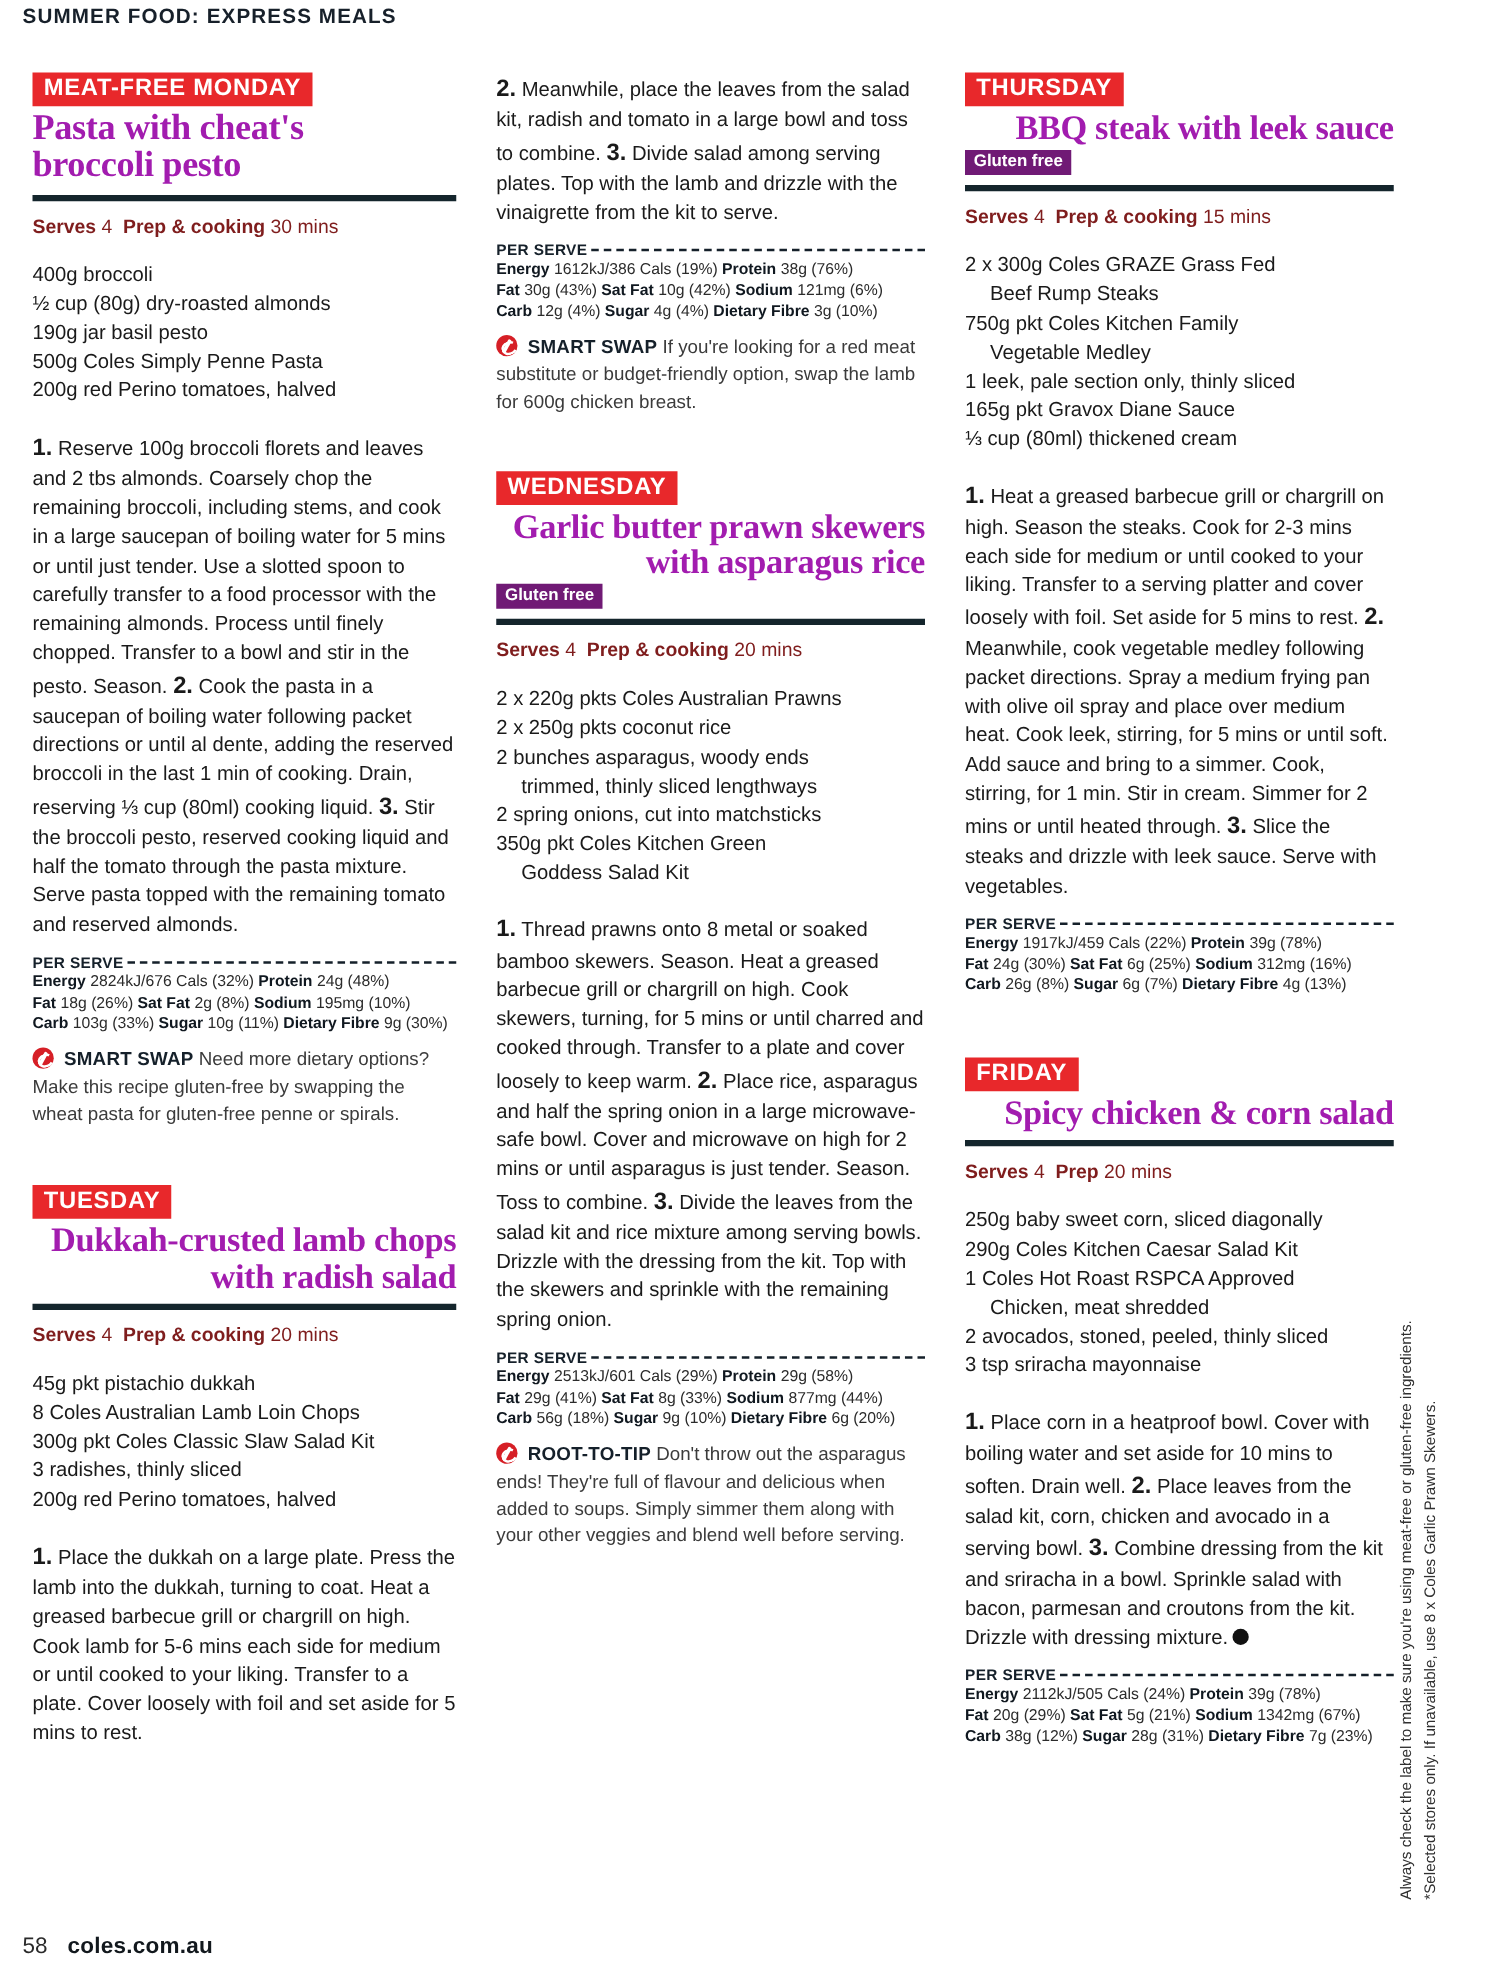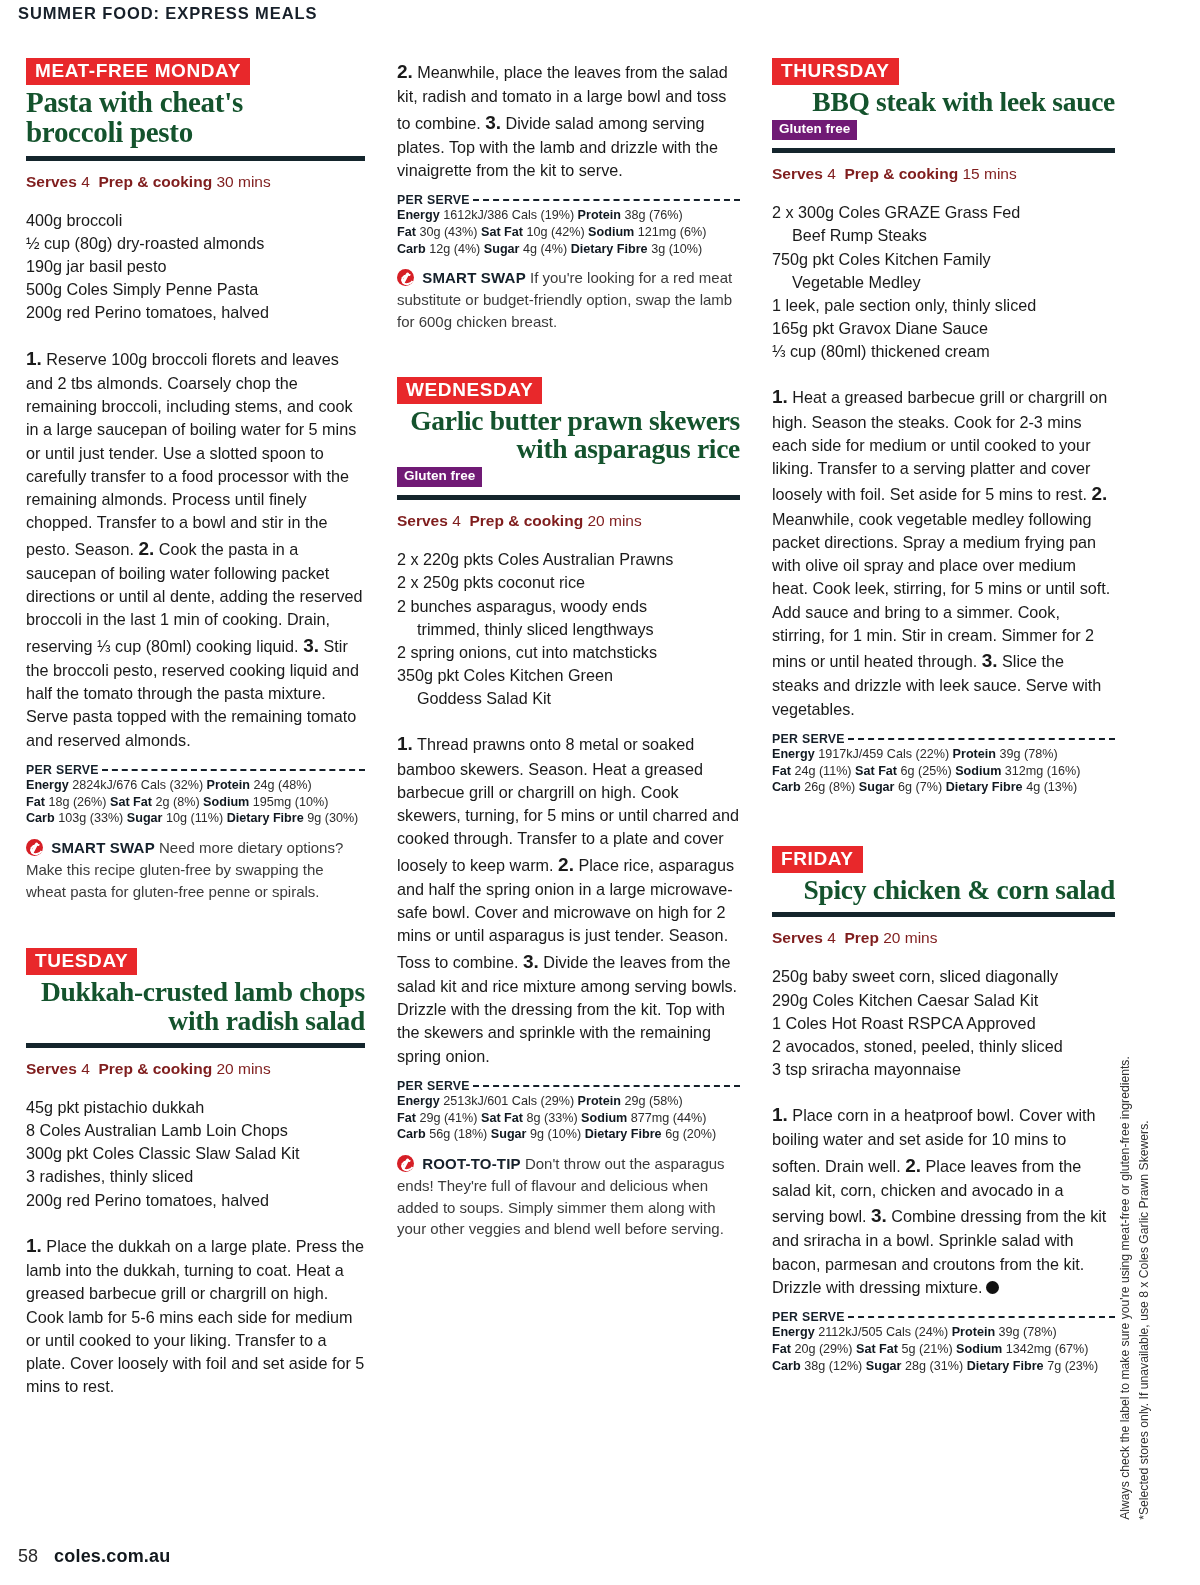--- a/index.html
+++ b/index.html
@@ -56,21 +56,21 @@
     line-height: 1.05;
     margin-bottom: 2px;
   }
 
   .recipe-title {
     font-family: "Liberation Serif", serif;
     font-weight: bold;
     font-size: 29px;
     line-height: 1.03;
     letter-spacing: -0.3px;
-    color: #14532d;
+    color: #a21caf;
     margin: 1px 0 2px 0;
   }
   .recipe-title--wide { font-size: 27.5px; text-align: right; }
 
   .gf-badge {
     display: inline-block;
     background: #701a75;
     color: #ffffff;
     font-size: 13.5px;
     font-weight: bold;
@@ -493,21 +493,21 @@
           <span class="dashes"></span>
         </div>
         <div class="nut-line">
           <b>Energy</b>
           <span>1917kJ/459 Cals (22%)</span>
           <b>Protein</b>
           <span>39g (78%)</span>
         </div>
         <div class="nut-line">
           <b>Fat</b>
-          <span>24g (11%)</span>
+          <span>24g (30%)</span>
           <b>Sat Fat</b>
           <span>6g (25%)</span>
           <b>Sodium</b>
           <span>312mg (16%)</span>
         </div>
         <div class="nut-line">
           <b>Carb</b>
           <span>26g (8%)</span>
           <b>Sugar</b>
           <span>6g (7%)</span>
@@ -533,20 +533,21 @@
       </div>
       <div class="ingredients">
         <span class="ing">
           <span>250g baby sweet corn, sliced diagonally</span>
         </span>
         <span class="ing">
           <span>290g Coles Kitchen Caesar Salad Kit</span>
         </span>
         <span class="ing">
           <span>1 Coles Hot Roast RSPCA Approved</span>
+          <span class="cont">Chicken, meat shredded</span>
         </span>
         <span class="ing">
           <span>2 avocados, stoned, peeled, thinly sliced</span>
         </span>
         <span class="ing">
           <span>3 tsp sriracha mayonnaise</span>
         </span>
       </div>
       <div class="method">
         <span class="num">1.</span>

